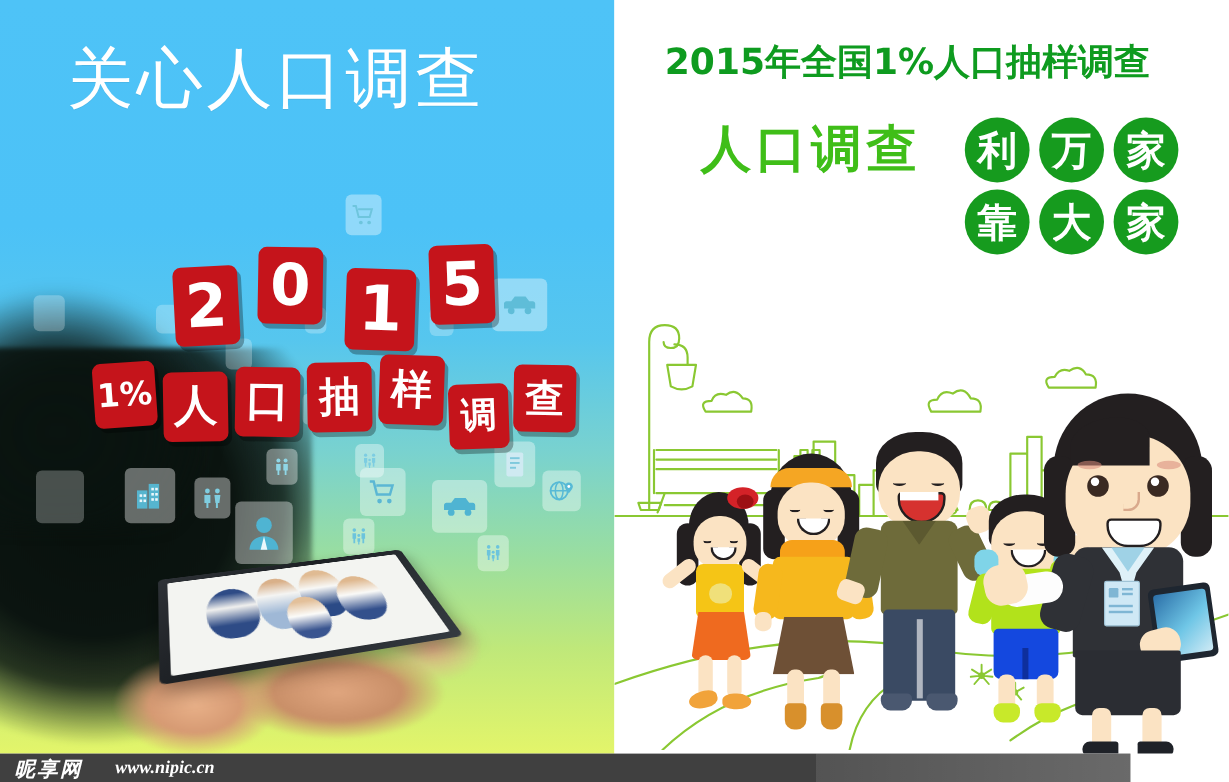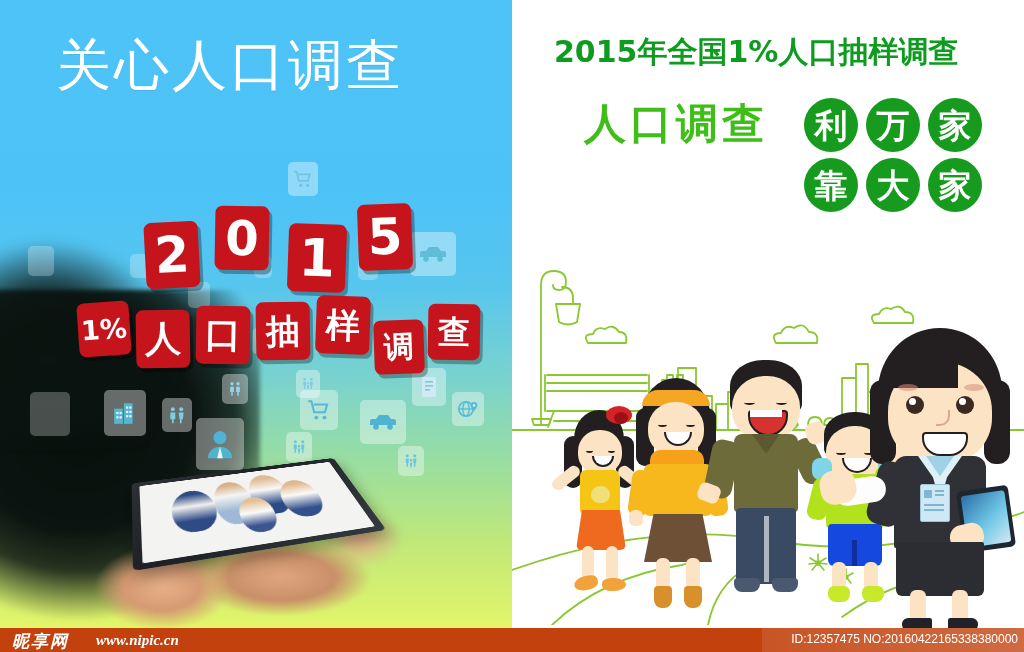--- a/index.html
+++ b/index.html
@@ -138,22 +138,22 @@
 
   
   .fig{position:absolute;}
   .face{position:absolute;background:#fbe3c3;border-radius:48% 48% 45% 45%;}
   .smile{position:absolute;background:#fff;border-radius:0 0 40px 40px;border:2px solid #231f20;border-top:none;}
   .eye{position:absolute;width:7px;height:3px;border-bottom:2.5px solid #231f20;border-radius:50%;}
   .limb{position:absolute;background:#fbe3c3;border-radius:6px;}
 
   
   #bottom-bar{
-    position:absolute;left:0;bottom:0;width:1024px;height:24px;
-    background:#c2410c;
+    position:absolute;left:0;bottom:0;width:942px;height:24px;
+    background:#404040;
   }
   #wm-logo{
     position:absolute;left:12px;top:2px;
     color:#fff;font-size:17px;font-weight:bold;letter-spacing:2px;
     font-family:"DejaVu Sans","Liberation Sans",sans-serif;
     font-style:italic;
   }
   #wm-url{
     position:absolute;left:96px;top:4px;
     color:#fff;font-size:15px;font-style:italic;font-weight:bold;
@@ -539,16 +539,15 @@
       <div style="position:absolute;left:38px;top:290px;width:30px;height:14px;background:#1f2228;border-radius:8px 3px 3px 10px;"></div>
       <div style="position:absolute;left:84px;top:290px;width:30px;height:14px;background:#1f2228;border-radius:3px 8px 10px 3px;"></div>
     </div>
 
   </div>
 
   <div id="bottom-bar">
     <div id="wm-logo">昵享网</div>
     <div id="wm-url">www.nipic.cn</div>
     <div id="id-shade"></div>
-    <div id="id-text">ID:12357475 NO:20160422165338380000</div>
   </div>
 
 </div>
 
 </body></html>

